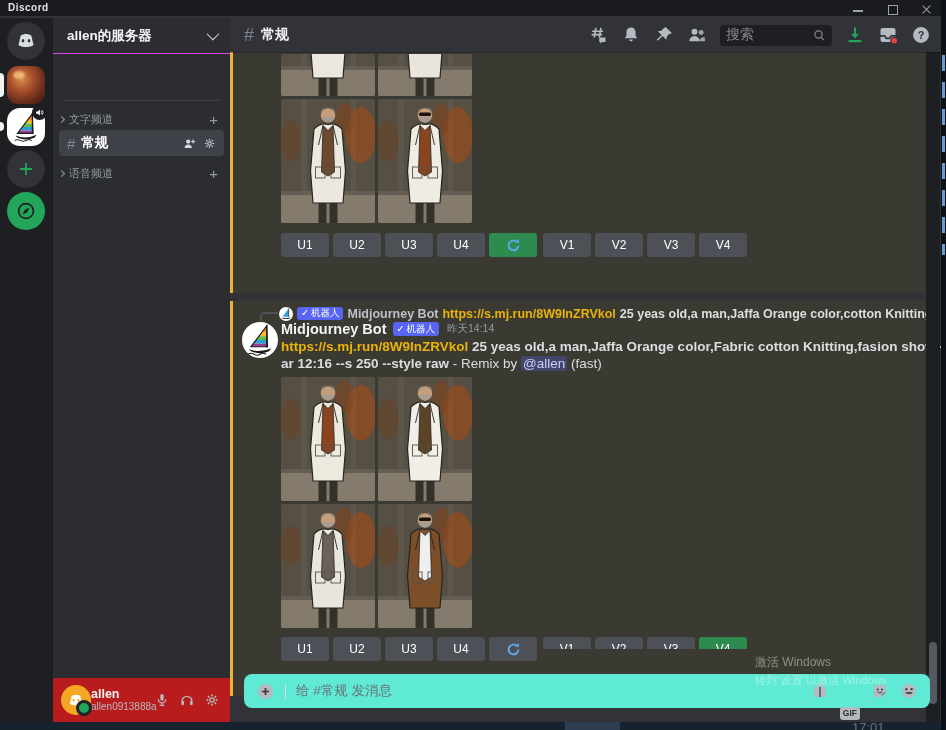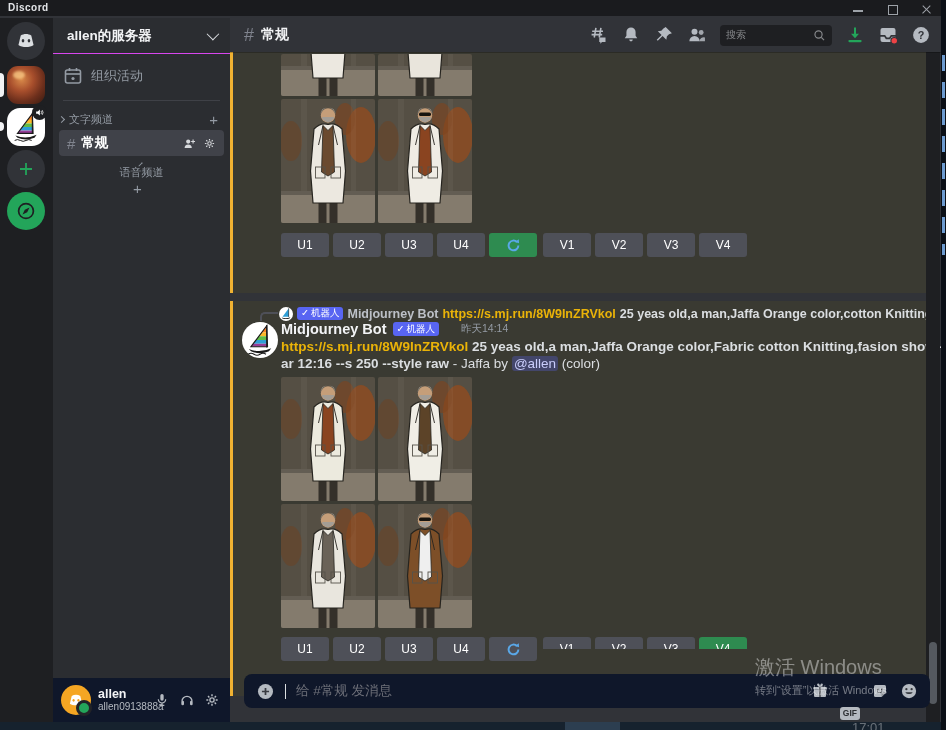--- a/index.html
+++ b/index.html
@@ -35,43 +35,43 @@
   .sidebar{position:absolute;left:53px;top:18px;width:177px;height:704px;background:#2b2d31;z-index:20;}
   .guild-header{position:absolute;left:0;top:0;width:177px;height:36px;border-bottom:1px solid #d946ef;display:flex;align-items:center;padding:0 14px;}
   .guild-name{color:#f2f3f5;font-size:13.5px;font-weight:bold;flex:1;}
   .chev-down{width:9px;height:9px;border-right:1.6px solid #dbdee1;border-bottom:1.6px solid #dbdee1;transform:rotate(45deg) translateY(-2px);}
   .events-row{position:absolute;left:10px;top:46px;width:157px;height:24px;display:flex;align-items:center;gap:8px;color:#949ba4;font-size:13px;}
   .side-divider{position:absolute;left:10px;top:82px;width:157px;height:1px;background:#3f4147;}
   .cat-row{position:absolute;left:4px;width:169px;height:18px;display:flex;align-items:center;color:#949ba4;font-size:11px;}
   .cat-row .arrow{width:5px;height:5px;border-right:1.4px solid #949ba4;border-bottom:1.4px solid #949ba4;transform:rotate(-45deg);margin:0 5px 0 2px;}
   .cat-row .cat-label{flex:1;}
   .cat-plus{font-size:15px;color:#949ba4;padding-right:8px;}
-  .cat-text{top:92px;} .cat-voice{top:146px;flex-direction:column;}
+  .cat-text{top:92px;} .cat-voice{top:146px;}
   .channel-row{position:absolute;left:6px;top:112px;width:165px;height:26px;background:#404249;border-radius:4px;display:flex;align-items:center;padding:0 8px;gap:6px;}
   .channel-row .hash{color:#80848e;font-size:15px;font-weight:500;}
   .channel-row .ch-name{color:#ffffff;font-size:13.5px;font-weight:600;flex:1;}
   .ch-icons{display:flex;gap:7px;align-items:center;}
 
   
-  .userbar{position:absolute;left:0;top:660px;width:177px;height:44px;background:#0f172a;display:flex;align-items:center;padding:0 8px;gap:7px;}
+  .userbar{position:absolute;left:0;top:660px;width:177px;height:44px;background:#b91c1c;display:flex;align-items:center;padding:0 8px;gap:0;}
   .user-avatar{width:30px;height:30px;border-radius:50%;background:#f5a623;position:relative;flex:none;display:flex;align-items:center;justify-content:center;}
   .user-avatar::after{content:"";position:absolute;right:-1px;bottom:-1px;width:10px;height:10px;border-radius:50%;background:#23a55a;border:3px solid #232428;}
   .user-texts{flex:1;min-width:0;line-height:1.15;}
   .user-name{color:#f2f3f5;font-size:12.5px;font-weight:600;}
   .user-tag{color:#b5bac1;font-size:10px;}
   .user-icons{display:flex;gap:9px;align-items:center;padding-right:2px;}
 
   
   .main{position:absolute;left:230px;top:18px;width:711px;height:704px;background:#313338;}
   .chan-header{position:absolute;left:0;top:0;width:711px;height:34px;display:flex;align-items:center;padding:0 10px 0 14px;box-shadow:0 1px 0 rgba(0,0,0,.25);z-index:6;background:#313338;}
   .chan-header .hash{color:#80848e;font-size:18px;font-weight:500;margin-right:7px;}
   .chan-header .title{color:#f2f3f5;font-size:14px;font-weight:bold;flex:1;}
   .hdr-icons{display:flex;align-items:center;gap:13px;}
   .searchbox{width:112px;height:21px;background:#1e1f22;border-radius:4px;display:flex;align-items:center;padding:0 6px;gap:4px;}
-  .searchbox .ph{color:#87898c;font-size:10px;flex:1;}
+  .searchbox .ph{color:#87898c;font-size:14px;flex:1;}
 
   
   .msg-block{position:absolute;left:0;width:696px;background:#3a3a32;border-left:3px solid #f0b232;}
   .block1{top:34px;height:241px;}
   .block2{top:283px;height:395px;}
   .img-grid{position:absolute;left:48px;display:grid;grid-template-columns:94px 94px;gap:3px;}
   .g1{top:2px;} .g2{top:76px;}
   .img-cell{width:94px;height:124px;border-radius:2px;overflow:hidden;position:relative;}
   .img-cell.partial{height:42px;}
   .img-cell.partial svg{margin-top:-80px;display:block;}
@@ -89,34 +89,34 @@
   .reply-spine{position:absolute;left:27px;top:11px;width:18px;height:9px;border-left:2px solid #4e5058;border-top:2px solid #4e5058;border-top-left-radius:5px;}
   .mini-avatar{width:14px;height:14px;border-radius:50%;background:#fff;flex:none;overflow:hidden;}
   .bot-badge{background:#5865f2;color:#fff;font-size:9.5px;border-radius:3px;padding:0.5px 4px;display:inline-flex;align-items:center;gap:2px;flex:none;line-height:1.3;}
   .reply-author{color:#bcc0c7;font-size:12.5px;font-weight:600;}
   .msg-link{color:#eab308;font-weight:bold;}
   .reply-row .msg-link,.reply-row .reply-preview{font-size:12.5px;}
   .reply-preview{color:#dbdee1;font-weight:bold;}
   .big-avatar{position:absolute;left:9px;top:21px;width:36px;height:36px;border-radius:50%;background:#fff;overflow:hidden;}
   .name-row{position:absolute;left:48px;top:20px;display:flex;align-items:center;gap:6px;}
   .author-name{color:#f2f3f5;font-size:14.5px;font-weight:600;}
-  .timestamp{color:#949ba4;font-size:10.5px;margin-left:16px;}
+  .timestamp{color:#949ba4;font-size:10.5px;margin-left:2px;}
   .msg-body{position:absolute;left:48px;top:38px;width:668px;color:#dbdee1;font-size:13.5px;line-height:16.5px;}
   .msg-body .bold{font-weight:bold;}
   .mention{background:rgba(88,101,242,.3);color:#c9cdfb;border-radius:3px;padding:0 2px;}
 
   
-  .composer{position:absolute;left:14px;top:656px;width:686px;height:34px;background:#0f172a;border-radius:8px;display:flex;align-items:center;padding:5px 12px;gap:10px;z-index:8;}
+  .composer{position:absolute;left:14px;top:656px;width:686px;height:34px;background:#5eead4;border-radius:8px;display:flex;align-items:center;padding:5px 12px;gap:10px;z-index:8;}
   .caret{width:1px;height:15px;background:#dbdee1;}
   .composer .ph{color:#6d6f78;font-size:13.5px;flex:1;}
   .composer-icons{display:flex;align-items:center;gap:11px;}
   .gif-chip{background:#b5bac1;color:#2b2d31;font-size:8.5px;font-weight:bold;border-radius:3px;padding:2.5px 3px;line-height:1;margin-top:45px;}
 
   .watermark{position:absolute;left:525px;top:636px;z-index:9;pointer-events:none;color:rgba(255,255,255,.42);}
-  .wm1{font-size:20px;} .wm2{font-size:11px;margin-top:2px;}
+  .wm1{font-size:12px;} .wm2{font-size:11px;margin-top:2px;}
 
   
   .scroll-track{position:absolute;left:696px;top:34px;width:14px;height:670px;background:#1e1f22;}
   .scroll-thumb{position:absolute;left:3px;top:590px;width:8px;height:62px;border-radius:4px;background:#55595f;}
 
   
   .right-strip{position:absolute;left:941px;top:0;width:5px;height:730px;background:#0b0f16;z-index:40;}
   .right-strip::before{content:"";position:absolute;left:1px;top:55px;width:3px;height:200px;
      background:repeating-linear-gradient(#6d9bd0 0 16px, transparent 16px 27px);}
   .taskbar-strip{position:absolute;left:0;top:722px;width:946px;height:8px;background:#16222e;z-index:35;}
@@ -188,29 +188,20 @@
         <circle cx="10" cy="10" r="7.4" fill="none" stroke="#1e1f22" stroke-width="1.7"></circle>
         <path d="M13.5,6.5 L11.2,11.2 L6.5,13.5 L8.8,8.8 Z" fill="#1e1f22"></path>
       </svg>
     </div>
   </div>
 
   <div class="sidebar">
     <div class="guild-header">
       <span class="guild-name">allen的服务器</span>
       <span class="chev-down"></span>
-    </div>
-    <div class="events-row">
-      <svg class="hicon" width="16" height="16" viewBox="0 0 20 20">
-        <rect x="2.5" y="4" width="15" height="13" rx="2" fill="none" stroke="#949ba4" stroke-width="1.6"></rect>
-        <path d="M2.5,8 H17.5" stroke="#949ba4" stroke-width="1.6"></path>
-        <path d="M6.5,2 v3 M13.5,2 v3" stroke="#949ba4" stroke-width="1.6"></path>
-        <circle cx="10" cy="12.5" r="1.6" fill="#949ba4"></circle>
-      </svg>
-      <span>组织活动</span>
     </div>
     <div class="side-divider"></div>
 
     <div class="cat-row cat-text">
       <span class="arrow"></span>
       <span class="cat-label">文字频道</span>
       <span class="cat-plus">+</span>
     </div>
 
     <div class="channel-row">
@@ -495,21 +486,21 @@
       <div class="name-row">
         <span class="author-name">Midjourney Bot</span>
         <span class="bot-badge">
             <span>✓</span>
             <span>机器人</span>
           </span>
         <span class="timestamp">昨天14:14</span>
       </div>
 
       <div class="msg-body">
-        <span class="msg-link bold">https://s.mj.run/8W9InZRVkol</span><span class="bold"> 25 yeas old,a man,Jaffa Orange color,Fabric cotton Knitting,fasion show --ar 12:16 --s 250 --style raw</span><span> - Jaffa by </span><span class="mention">@allen</span><span> (color)</span>
+        <span class="msg-link bold">https://s.mj.run/8W9InZRVkol</span><span class="bold"> 25 yeas old,a man,Jaffa Orange color,Fabric cotton Knitting,fasion show --ar 12:16 --s 250 --style raw</span><span> - Remix by </span><span class="mention">@allen</span><span> (fast)</span>
       </div>
 
       <div class="img-grid g2">
           <div class="img-cell">
             <svg width="94" height="124" viewBox="0 0 94 124" xmlns="http://www.w3.org/2000/svg">
   <rect width="94" height="124" fill="#5d564a"></rect>
   <rect y="92" width="94" height="32" fill="#948a7b"></rect>
   <rect y="92" width="94" height="4" fill="#6e675c"></rect>
   <ellipse cx="80" cy="36" rx="15" ry="28" fill="#a4521f" opacity="0.8"></ellipse>
   <ellipse cx="64" cy="20" rx="10" ry="16" fill="#8f4a1e" opacity="0.6"></ellipse>

